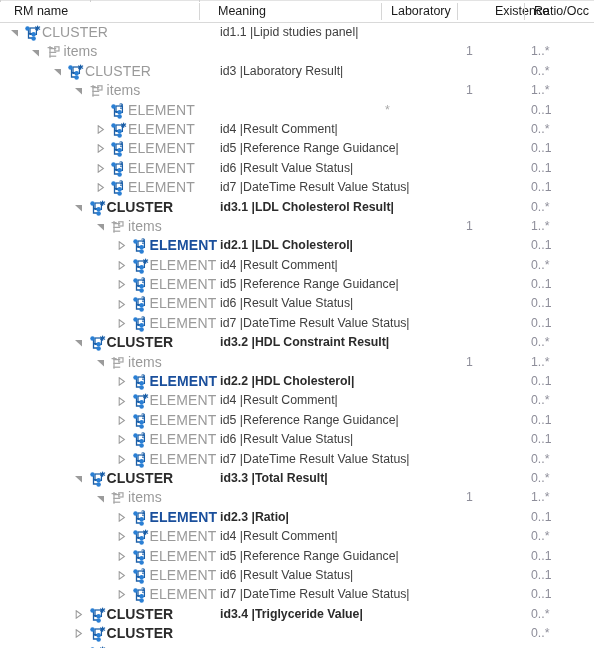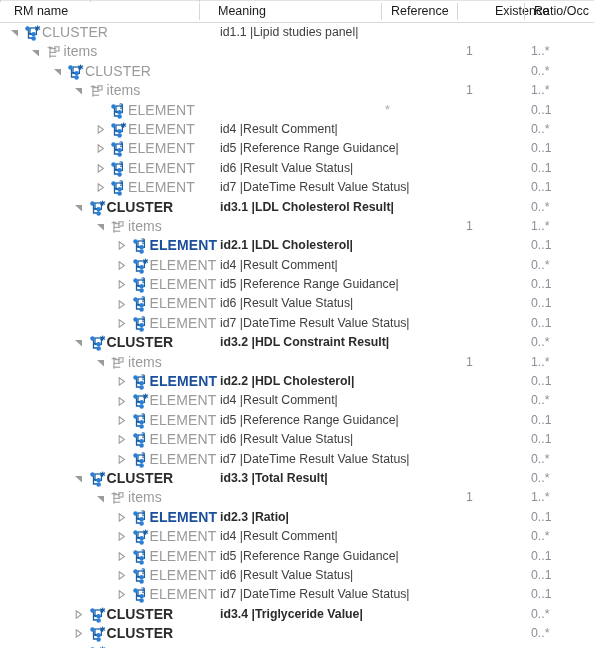--- a/index.html
+++ b/index.html
@@ -140,21 +140,21 @@
   <div class="hdr">
     <div class="hdr-topline"></div>
     <div class="hdr-tick" style="left:0px"></div>
     <div class="hdr-tick" style="left:90px"></div>
     <div class="hdr-tick" style="left:199px"></div>
     <div id="hdr-host">
         <div class="hdr-cell" style="left: 8px;">RM name</div>
         <div class="hdr-sep" style="left: 199px;"></div>
         <div class="hdr-cell" style="left: 203px; margin-left: 9px;">Meaning</div>
         <div class="hdr-sep" style="left: 381px;"></div>
-        <div class="hdr-cell" style="left: 385px;">Reference</div>
+        <div class="hdr-cell" style="left: 385px;">Laboratory</div>
         <div class="hdr-sep" style="left: 457px;"></div>
         <div class="hdr-cell" style="left: 461px; margin-left: 28px;">Existence</div>
         <div class="hdr-sep" style="left: 524px;"></div>
         <div class="hdr-cell" style="left: 528px;">Ratio/Occ</div>
       </div>
   </div>
 
   <div class="rows" id="rows-host">
       <div class="row">
         <div class="cell-name">
@@ -218,20 +218,21 @@
       <circle cx="9.6" cy="9.2" r="2.25" fill="#2a7fd4"></circle>
       <circle cx="9.6" cy="13.4" r="2.25" fill="#2a7fd4"></circle>
       <g stroke="#1b5fa8" stroke-width="1.25" stroke-linecap="round">
         <path d="M13.6 1.0 L13.6 5.2"></path>
                 <path d="M11.6 2.0 L15.6 4.2"></path>
                 <path d="M15.6 2.0 L11.6 4.2"></path>
       </g>
     </svg></div>
           <div class="label" style="left: 85px;">CLUSTER</div>
         </div>
+        <div class="cell-meaning">id3 |Laboratory Result|</div>
         <div class="cell-constraint"></div>
         <div class="cell-existence"></div>
         <div class="cell-card">0..*</div>
       </div>
       <div class="row">
         <div class="cell-name">
           <div class="twisty" style="left: 72.5px;"><svg width="9" height="9" viewBox="0 0 9 9">
               <path d="M1 2 L8 2 L8 8.6 Z" fill="#9b9b9b"></path>
             </svg></div>
           <div class="icon" style="left: 88.5px;"><svg width="17" height="16" viewBox="0 0 17 16">

